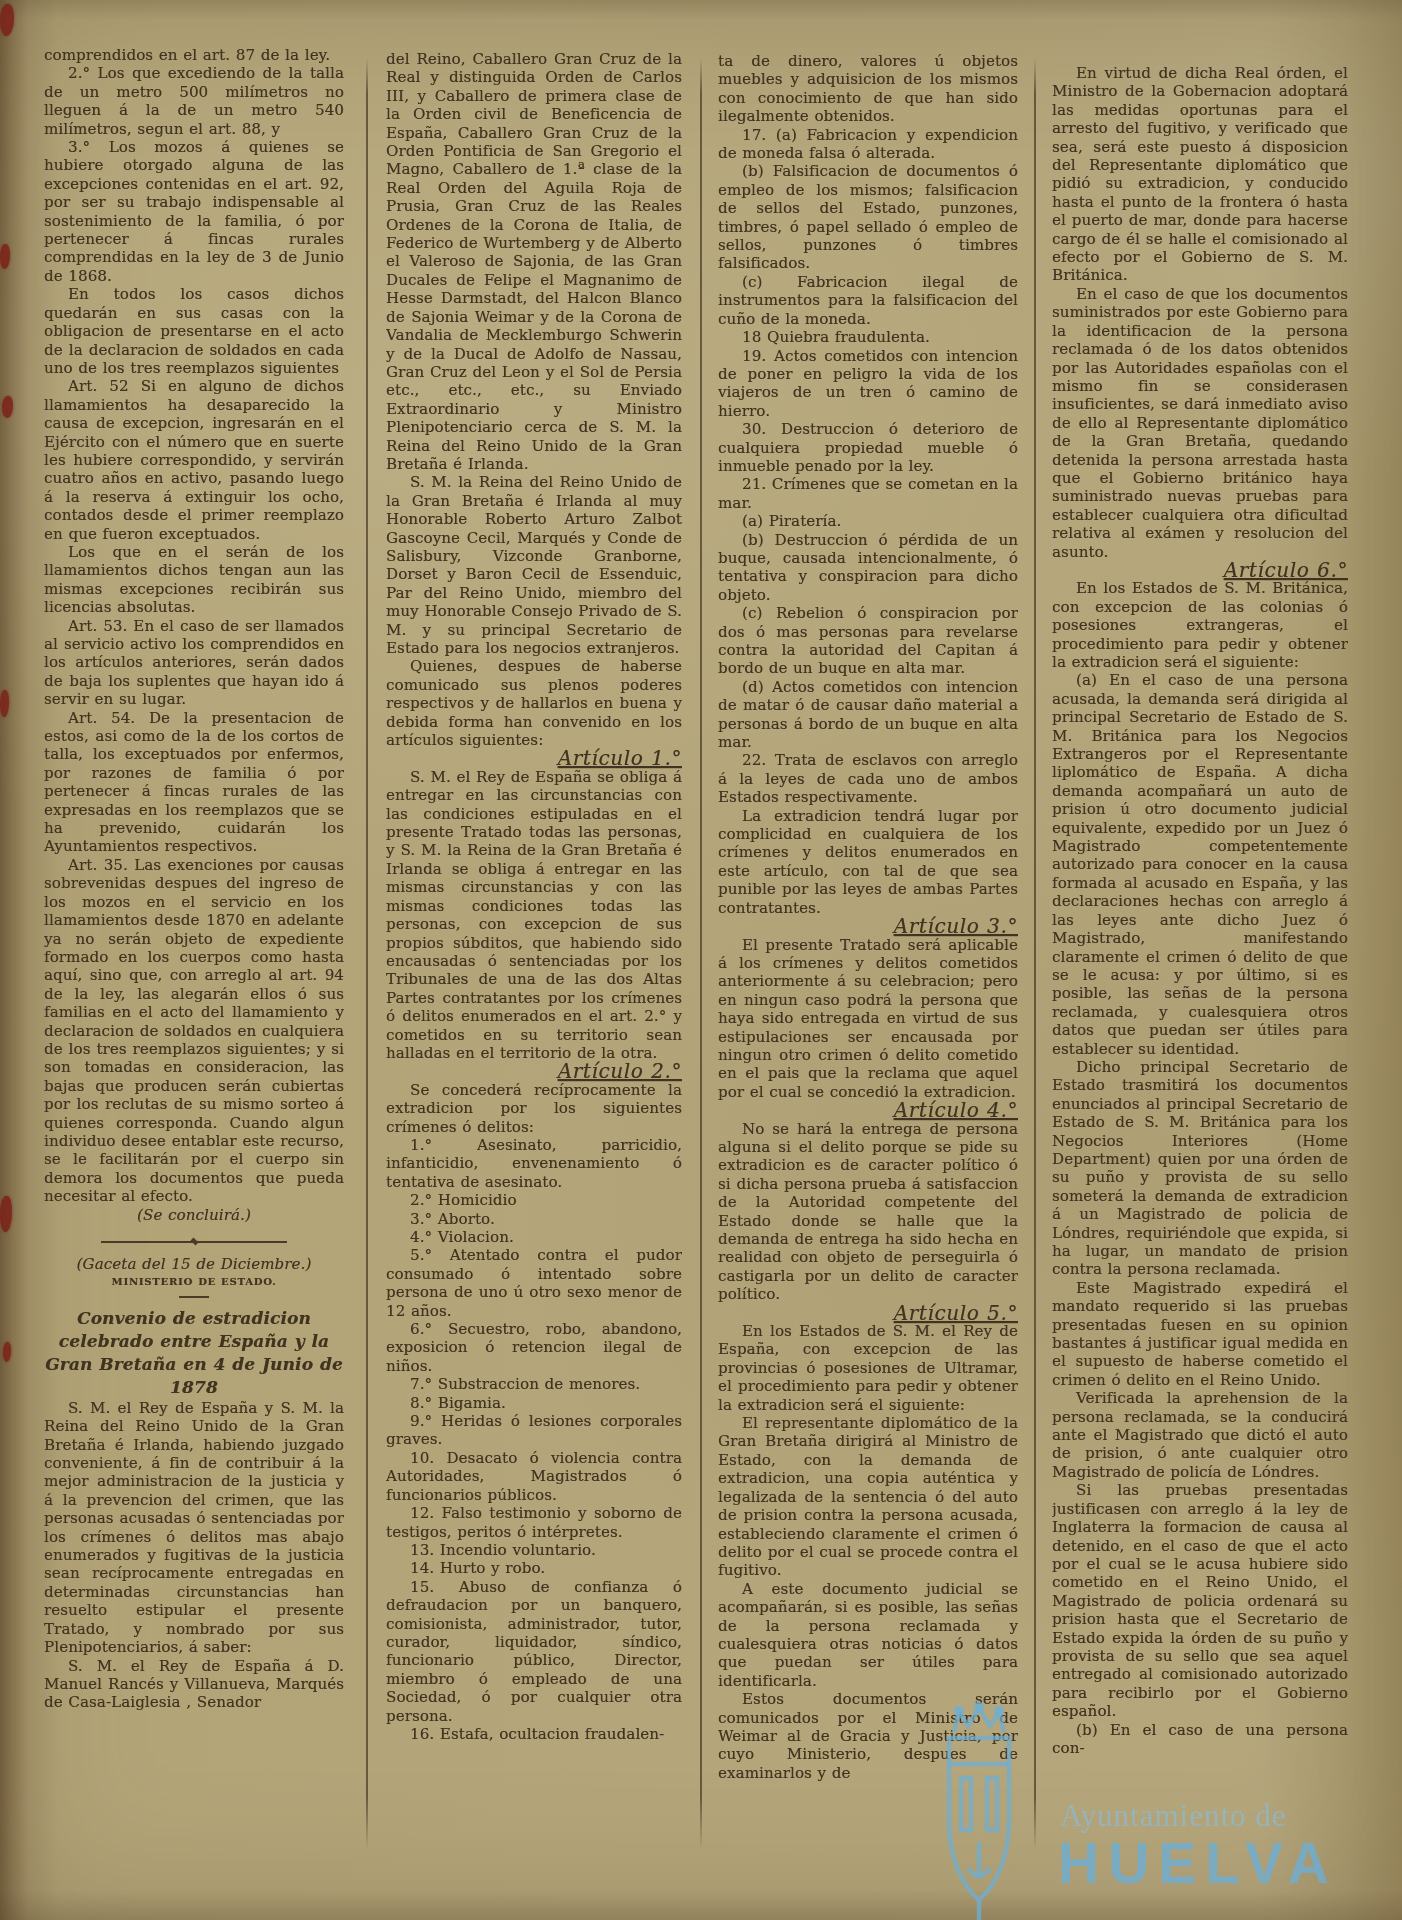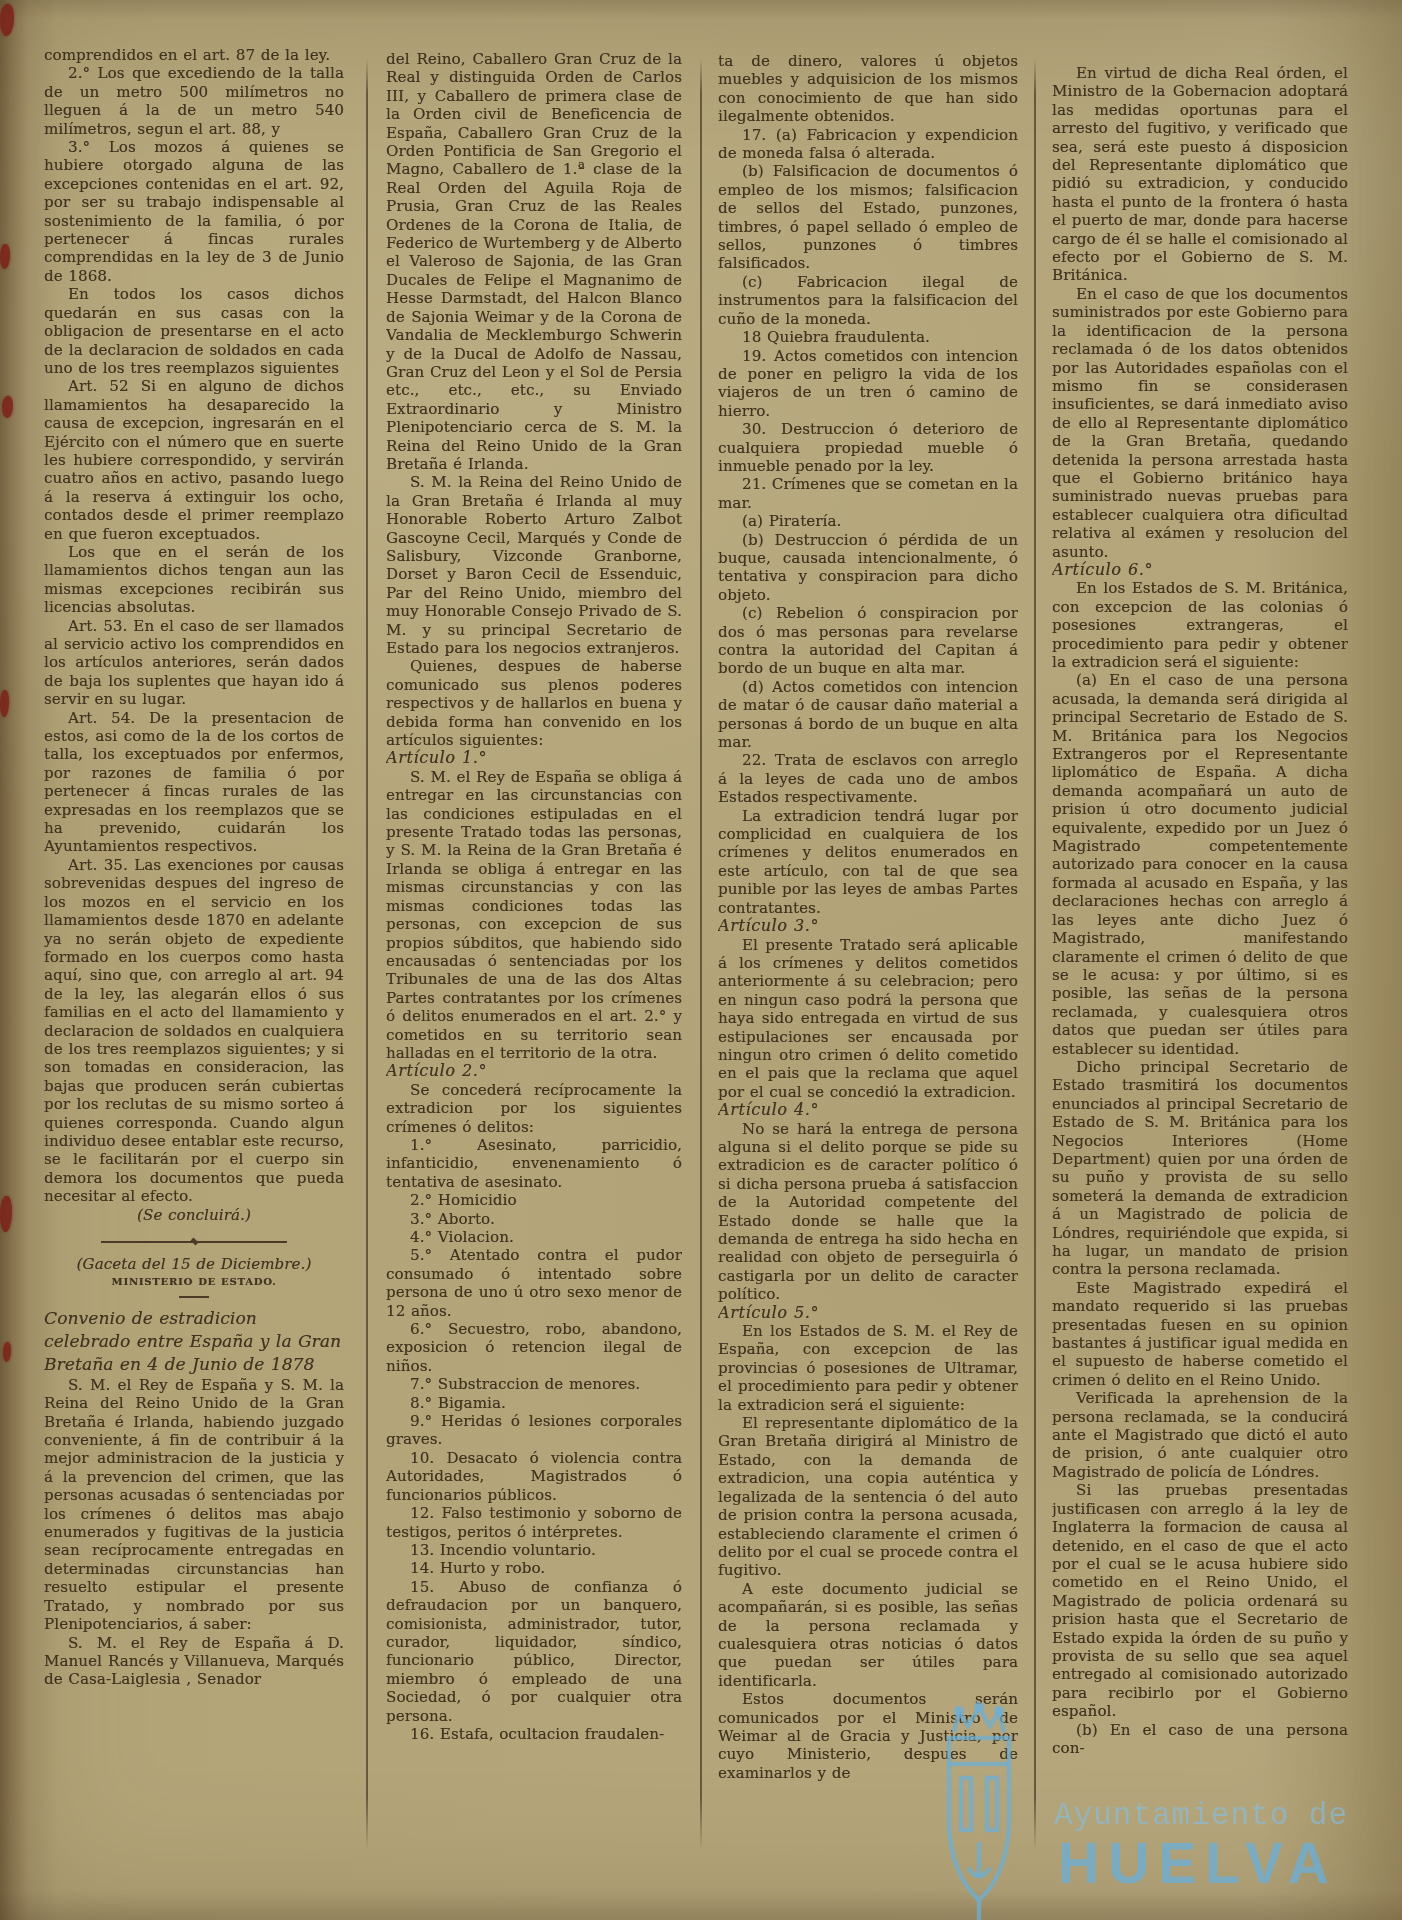--- a/index.html
+++ b/index.html
@@ -22,35 +22,35 @@
   .col{
     position:absolute;overflow:hidden;
     color:#40331f;font-size:15px;line-height:18.4px;
     text-align:justify;letter-spacing:.12px;word-spacing:.05em;
     text-shadow:.3px .4px .5px rgba(62,49,29,.5);
   }
   .col p,.col h2,.col h3{margin:0;}
   .p{text-indent:1.6em;}
   .pc{text-indent:0;}
   .ci{text-align:center;font-style:italic;margin:1px 0;}
-  .art{font-style:italic;font-weight:normal;text-align:left;font-size:16px;margin:9px 0 7px;letter-spacing:.6px;}
+  .art{font-style:italic;font-weight:normal;text-align:right;font-size:20px;margin:9px 0 7px;letter-spacing:.6px;text-decoration:underline;}
   .caps{font-weight:bold;text-align:center;font-size:10px;letter-spacing:.8px;margin:10px 0 2px;}
-  .title-it{font-style:italic;font-weight:normal;text-align:left;font-size:17px;line-height:23px;margin:14px 4px 13px;}
+  .title-it{font-style:italic;font-weight:bold;text-align:center;font-size:17px;line-height:23px;margin:14px 4px 13px;}
   .rule-diamond{position:relative;height:9px;width:62%;margin:13px auto 9px;}
   .rule-diamond::before{content:"";position:absolute;left:0;right:0;top:4px;height:1.6px;background:#4a3a26;}
   .rule-diamond::after{content:"";position:absolute;left:50%;top:1px;width:7px;height:7px;margin-left:-3.5px;transform:rotate(45deg) scaleY(.6);background:#4a3a26;}
   .dash{width:30px;height:2px;background:#4a3a26;margin:4px auto 9px;}
   .divider{position:absolute;width:2px;top:58px;height:1792px;
     background:linear-gradient(to bottom, rgba(74,58,38,0), #4a3a26 2%, #4a3a26 97%, rgba(74,58,38,0));
     opacity:.72;}
   .speck{position:absolute;background:#7c2118;border-radius:50% 40% 55% 45%;
     box-shadow:0 0 3px rgba(124,33,24,.7);opacity:.85;}
   .watermark{position:absolute;left:934px;top:1702px;width:470px;height:218px;pointer-events:none;filter:blur(.4px);}
   .wm-shield{position:absolute;left:0;top:0;}
-  .wm-org{position:absolute;left:120px;top:96px;font-family:Liberation Mono, monospace;
+  .wm-org{position:absolute;left:126px;top:96px;font-family:Liberation Serif, serif;
     font-size:31px;color:rgba(132,190,224,.62);letter-spacing:1px;white-space:nowrap;}
   .wm-city{position:absolute;left:124px;top:128px;font-family:"Liberation Sans","DejaVu Sans",sans-serif;
     font-weight:bold;font-size:57px;color:rgba(108,174,214,.78);letter-spacing:9px;white-space:nowrap;}
 </style>
 </head>
 <body>
 
 <div class="vignette"></div>
 
 <div class="speck" style="left:0;top:4px;width:14px;height:32px;"></div>

